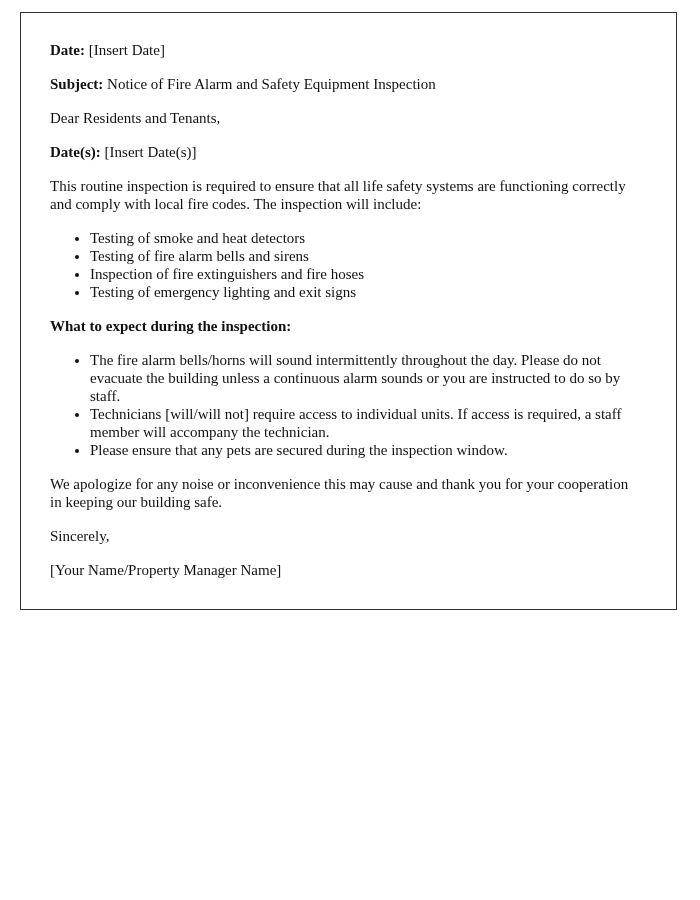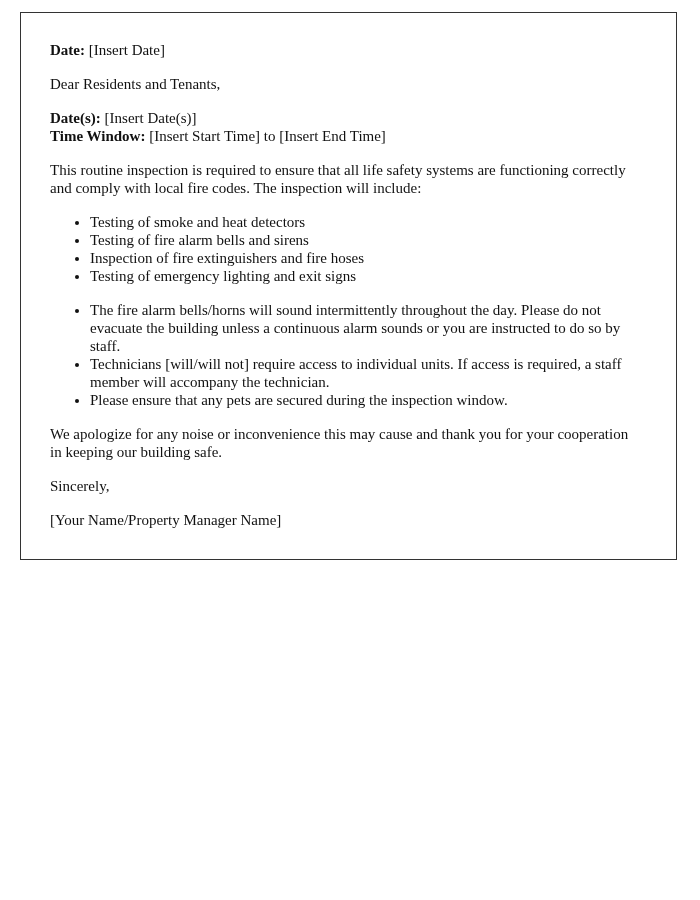--- a/index.html
+++ b/index.html
@@ -24,43 +24,46 @@
   .no-gap { margin-bottom: 0 !important; }
 </style>
 </head>
 <body>
 
 <div class="letter">
   <p>
     <strong>Date:</strong>
     <span>[Insert Date]</span>
   </p>
+  <p>
+    <strong>Subject:</strong>
+    <span>Notice of Fire Alarm and Safety Equipment Inspection</span>
+  </p>
 
   <p>Dear Residents and Tenants,</p>
 
   <p>
     <span>
       <strong>Date(s):</strong>
       <span>[Insert Date(s)]</span>
     </span><br>
-    <span>
-      <strong>Time Window:</strong>
-      <span>[Insert Start Time] to [Insert End Time]</span>
-    </span>
   </p>
 
   <p>This routine inspection is required to ensure that all life safety systems are functioning correctly and comply with local fire codes. The inspection will include:</p>
 
   <ul>
     <li>Testing of smoke and heat detectors</li>
     <li>Testing of fire alarm bells and sirens</li>
     <li>Inspection of fire extinguishers and fire hoses</li>
     <li>Testing of emergency lighting and exit signs</li>
   </ul>
 
+  <p>
+    <strong>What to expect during the inspection:</strong>
+  </p>
 
   <ul>
     <li>The fire alarm bells/horns will sound intermittently throughout the day. Please do not evacuate the building unless a continuous alarm sounds or you are instructed to do so by staff.</li>
     <li>Technicians [will/will not] require access to individual units. If access is required, a staff member will accompany the technician.</li>
     <li>Please ensure that any pets are secured during the inspection window.</li>
   </ul>
 
   <p>We apologize for any noise or inconvenience this may cause and thank you for your cooperation in keeping our building safe.</p>
   <p>Sincerely,</p>
 

